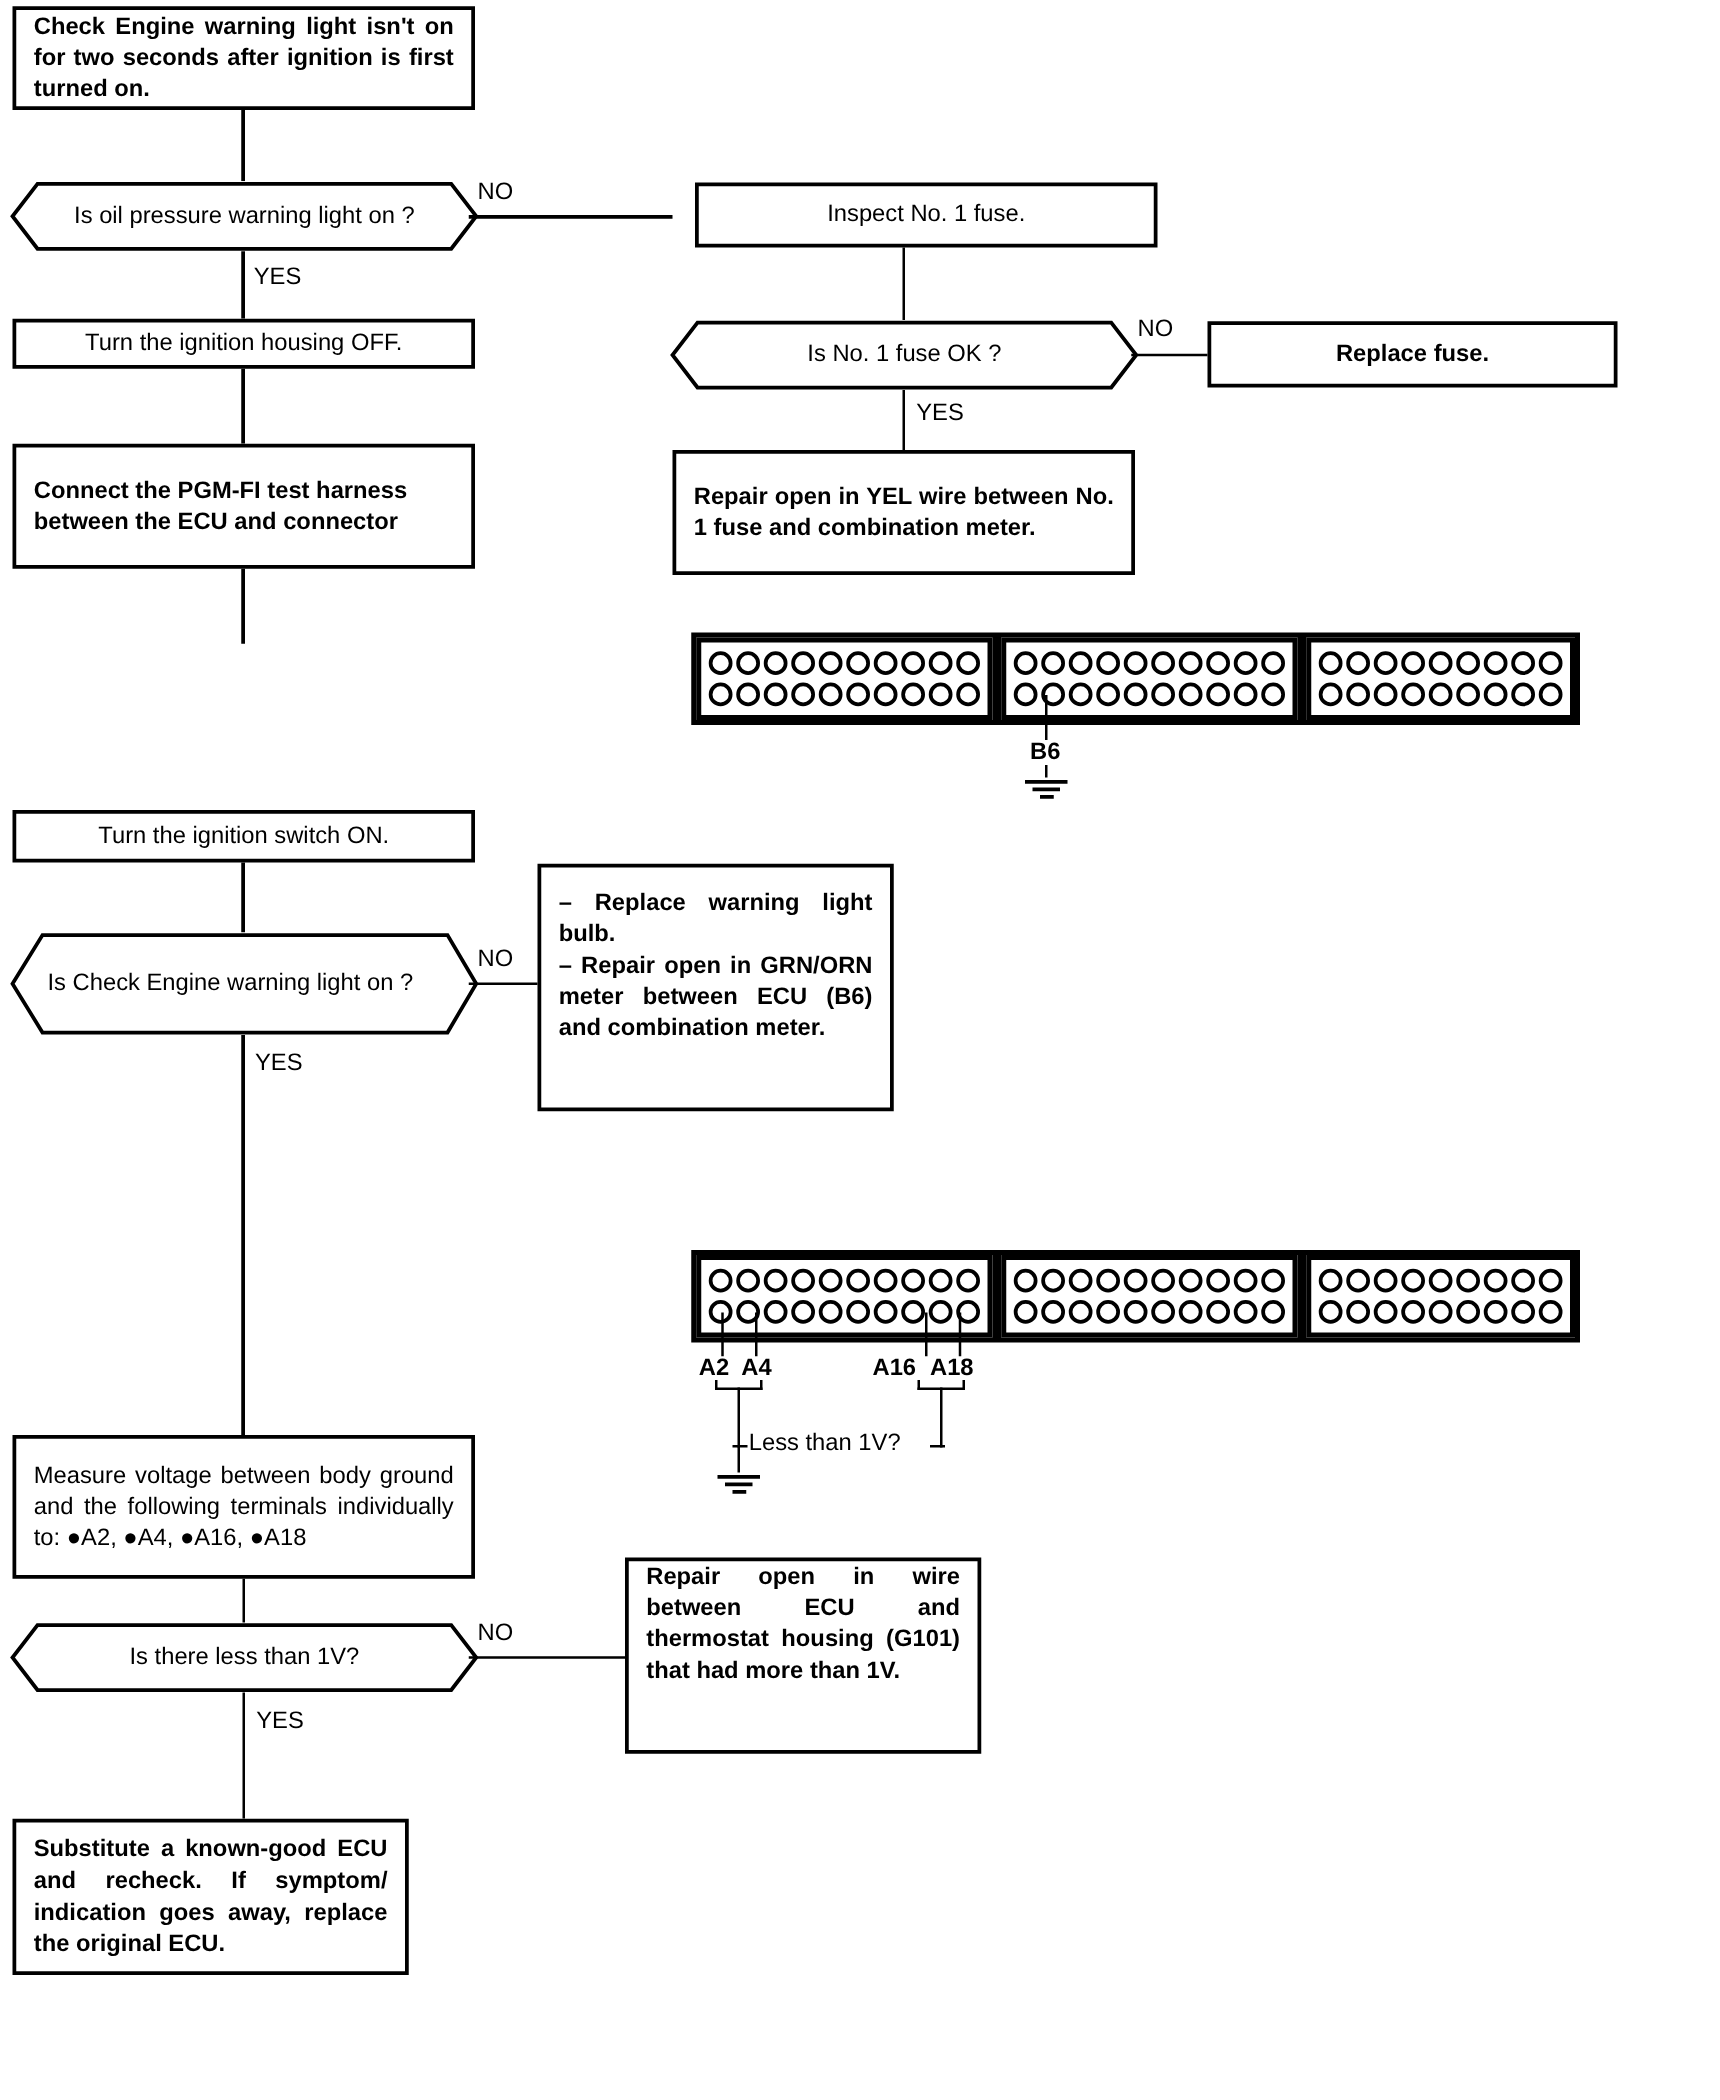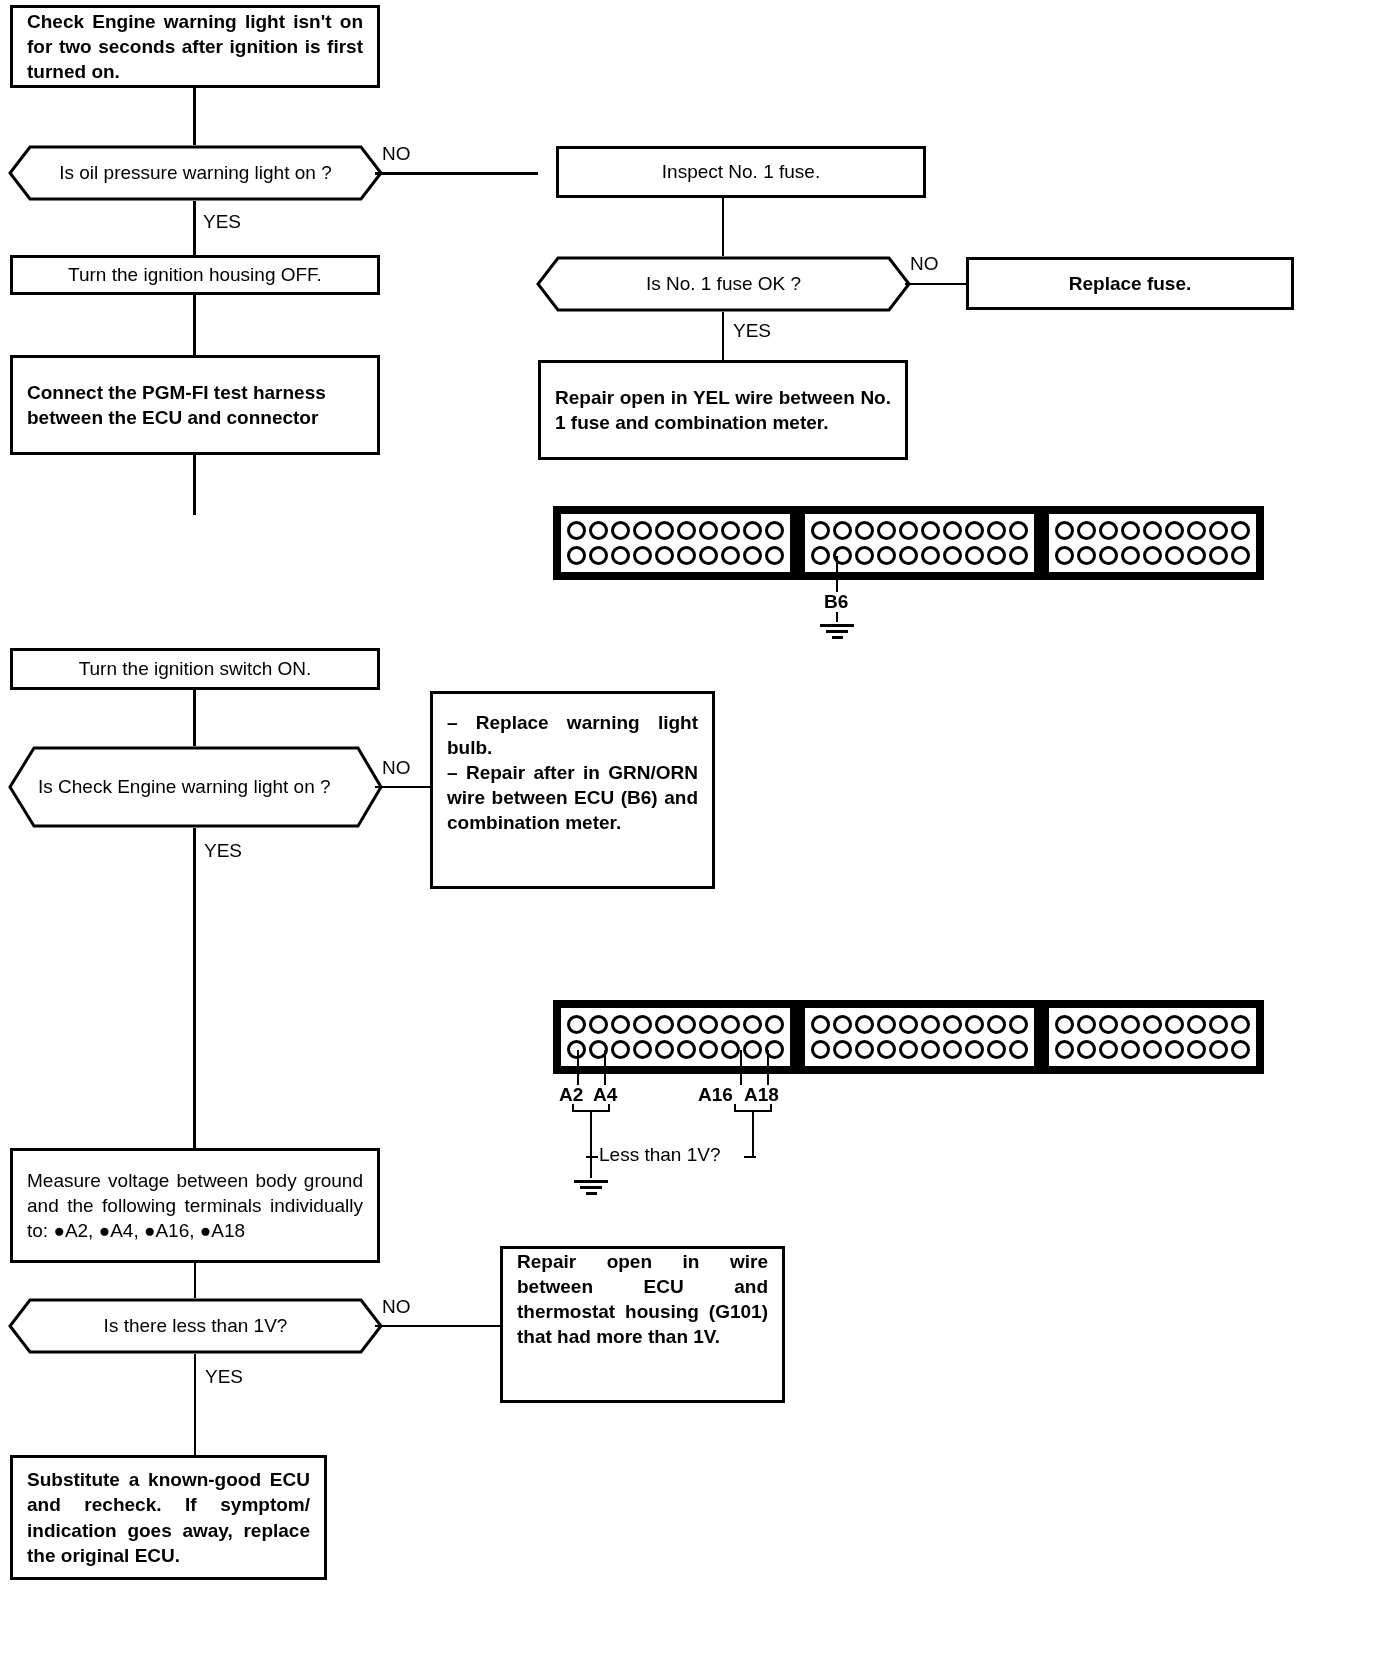--- a/index.html
+++ b/index.html
@@ -303,21 +303,21 @@
 
   <div class="hline thin" style="left:375px; top:786px; width:56px;"></div>
   <div class="edgelabel" style="left:382px; top:757px;">NO</div>
 
   <div class="vline" style="left:193px; top:828px; height:320px;"></div>
   <div class="edgelabel" style="left:204px; top:840px;">YES</div>
 
   <div class="box" style="left:430px; top:691px; width:285px; height:198px; align-items:flex-start; padding-top:16px;">
     <div class="txt bold" style="font-size:19px;">
       <div class="just">– Replace warning light bulb.</div>
-      <div class="just">– Repair after in GRN/ORN wire between ECU (B6) and combination meter.</div>
+      <div class="just">– Repair open in GRN/ORN meter between ECU (B6) and combination meter.</div>
     </div>
   </div>
 
   <div class="connector" style="left:553px; top:1000px;">
       <div class="conn-block">
         <div class="conn-row">
           <div class="pin"></div>
           <div class="pin"></div>
           <div class="pin"></div>
           <div class="pin"></div>

